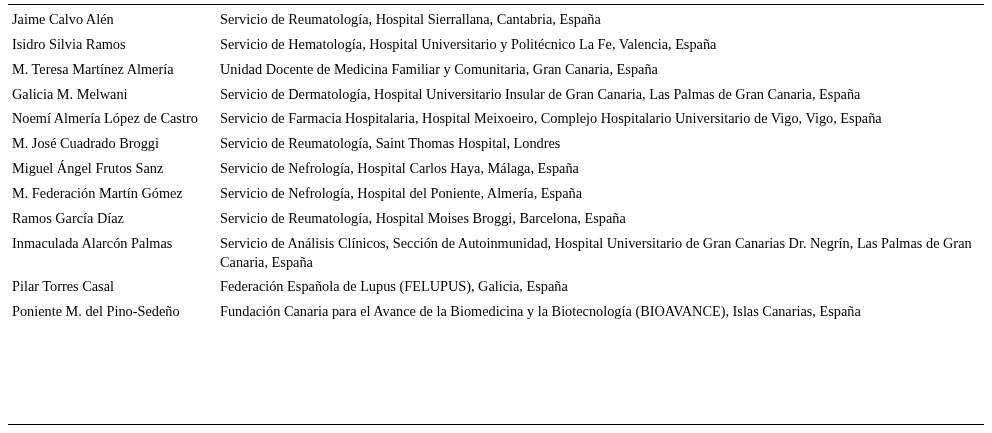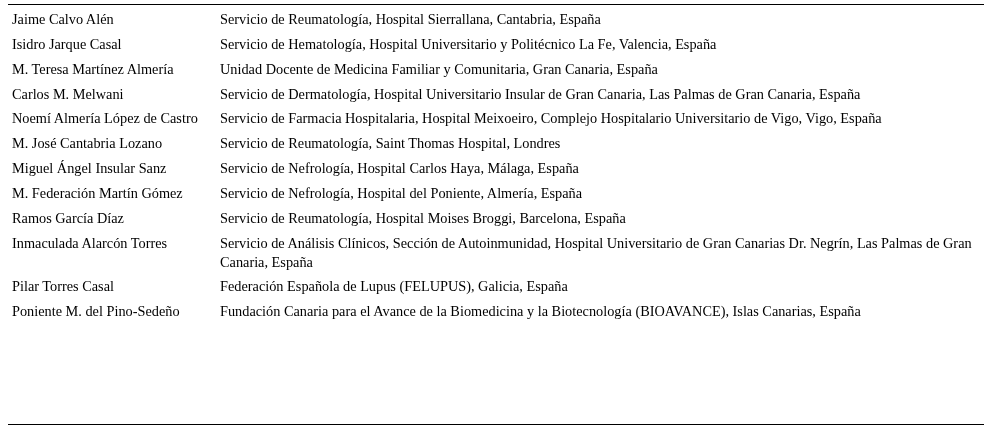--- a/index.html
+++ b/index.html
@@ -61,61 +61,61 @@
 
   <table class="contrib">
     <tbody>
 
       <tr>
         <td class="name-cell">Jaime Calvo Alén</td>
         <td class="affil-cell">Servicio de Reumatología, Hospital Sierrallana, Cantabria, España</td>
       </tr>
 
       <tr>
-        <td class="name-cell">Isidro Jarque Casal</td>
+        <td class="name-cell">Isidro Silvia Ramos</td>
         <td class="affil-cell">Servicio de Hematología, Hospital Universitario y Politécnico La Fe, Valencia, España</td>
       </tr>
 
       <tr>
         <td class="name-cell">M. Teresa Martínez Almería</td>
         <td class="affil-cell">Unidad Docente de Medicina Familiar y Comunitaria, Gran Canaria, España</td>
       </tr>
 
       <tr>
-        <td class="name-cell">Carlos M. Melwani</td>
+        <td class="name-cell">Galicia M. Melwani</td>
         <td class="affil-cell">Servicio de Dermatología, Hospital Universitario Insular de Gran Canaria, Las Palmas de Gran Canaria, España</td>
       </tr>
 
       <tr>
         <td class="name-cell">Noemí Almería López de Castro</td>
         <td class="affil-cell">Servicio de Farmacia Hospitalaria, Hospital Meixoeiro, Complejo Hospitalario Universitario de Vigo, Vigo, España</td>
       </tr>
 
       <tr>
-        <td class="name-cell">M. José Cantabria Lozano</td>
+        <td class="name-cell">M. José Cuadrado Broggi</td>
         <td class="affil-cell">Servicio de Reumatología, Saint Thomas Hospital, Londres</td>
       </tr>
 
       <tr>
-        <td class="name-cell">Miguel Ángel Insular Sanz</td>
+        <td class="name-cell">Miguel Ángel Frutos Sanz</td>
         <td class="affil-cell">Servicio de Nefrología, Hospital Carlos Haya, Málaga, España</td>
       </tr>
 
       <tr>
         <td class="name-cell">M. Federación Martín Gómez</td>
         <td class="affil-cell">Servicio de Nefrología, Hospital del Poniente, Almería, España</td>
       </tr>
 
       <tr>
         <td class="name-cell">Ramos García Díaz</td>
         <td class="affil-cell">Servicio de Reumatología, Hospital Moises Broggi, Barcelona, España</td>
       </tr>
 
       <tr>
-        <td class="name-cell">Inmaculada Alarcón Torres</td>
+        <td class="name-cell">Inmaculada Alarcón Palmas</td>
         <td class="affil-cell">Servicio de Análisis Clínicos, Sección de Autoinmunidad, Hospital Universitario de Gran Canarias Dr. Negrín, Las Palmas de Gran Canaria, España</td>
       </tr>
 
       <tr>
         <td class="name-cell">Pilar Torres Casal</td>
         <td class="affil-cell">Federación Española de Lupus (FELUPUS), Galicia, España</td>
       </tr>
 
       <tr>
         <td class="name-cell">Poniente M. del Pino-Sedeño</td>

